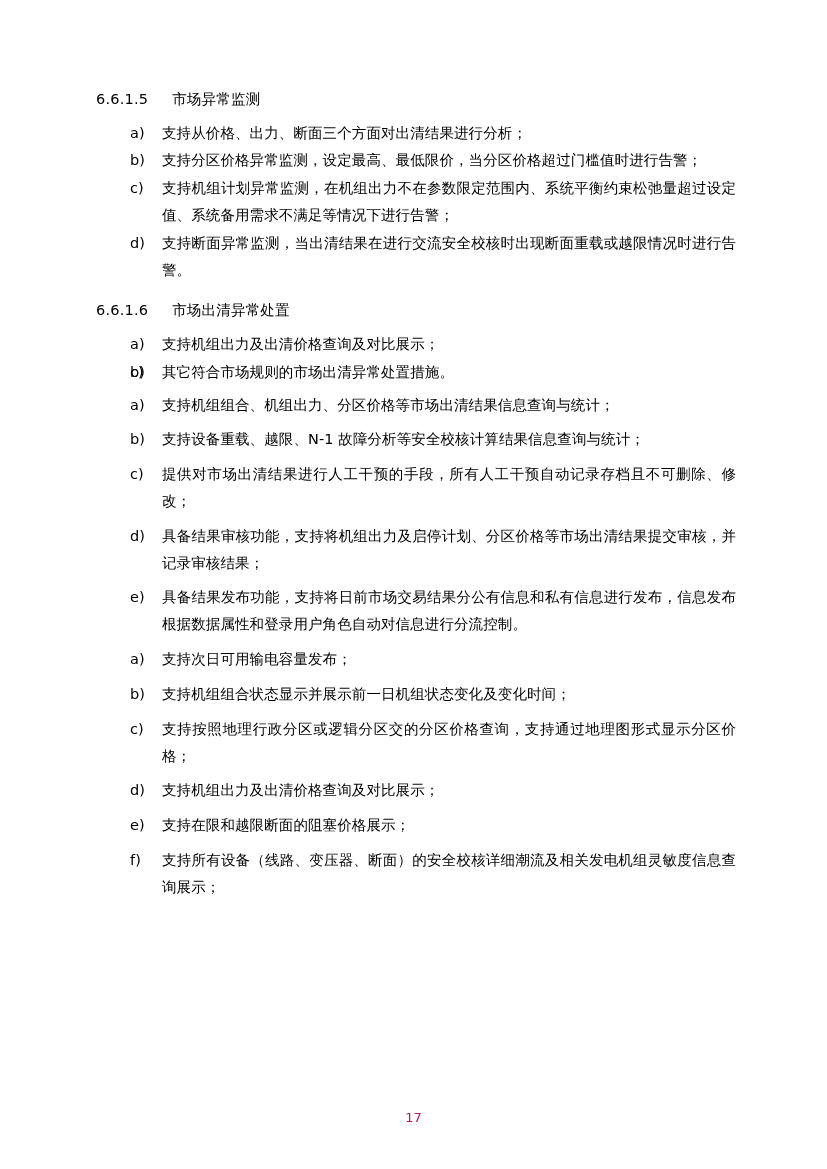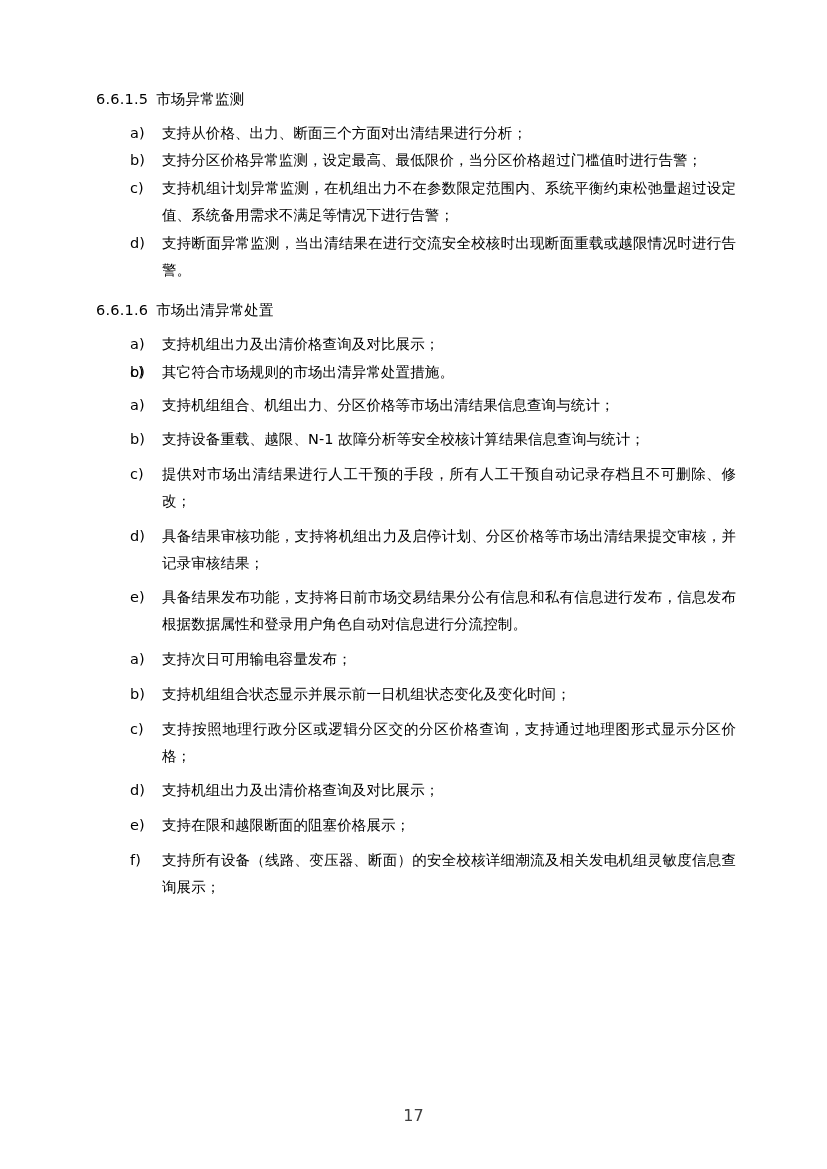--- a/index.html
+++ b/index.html
@@ -31,21 +31,21 @@
     margin: 14px 0 6px 0;
     letter-spacing: 0.2px;
   }
   .heading.sub {
     font-size: 15.5px;
     font-weight: bold;
     margin-top: 22px;
     margin-bottom: 8px;
   }
   .heading .num {
-    margin-right: 8px;
+    margin-right: 24px;
   }
   .para {
     font-size: 14.5px;
     line-height: 1.85;
     text-indent: 2em;
     text-align: justify;
     margin: 4px 0 4px 0;
     letter-spacing: 0.1px;
   }
   ol.alpha {
@@ -72,22 +72,22 @@
     width: 26px;
     font-size: 14.5px;
     line-height: 1.85;
   }
   .footer-num {
     position: absolute;
     left: 0;
     right: 0;
     bottom: 44px;
     text-align: center;
-    font-size: 16px;
-    color: #404040;
+    font-size: 13px;
+    color: #be185d;
   }
 </style>
 </head>
 <body>
 
 <div class="page">
   <div class="content">
 
     <div class="heading">
       <span class="num">6.6.1.5</span><span>市场异常监测</span>

